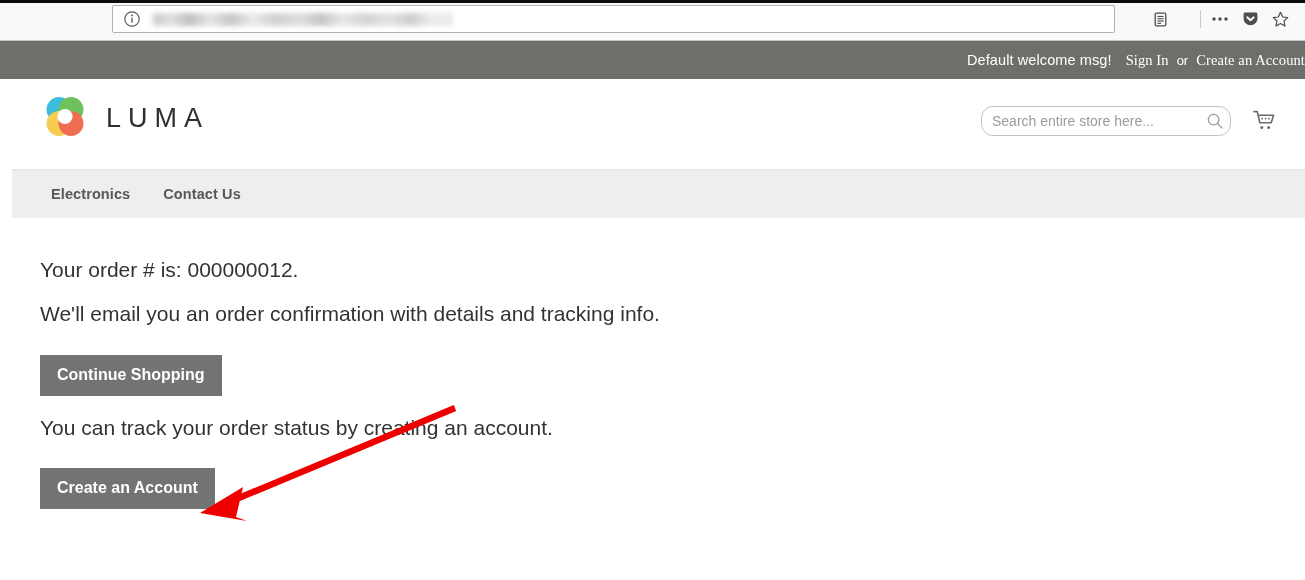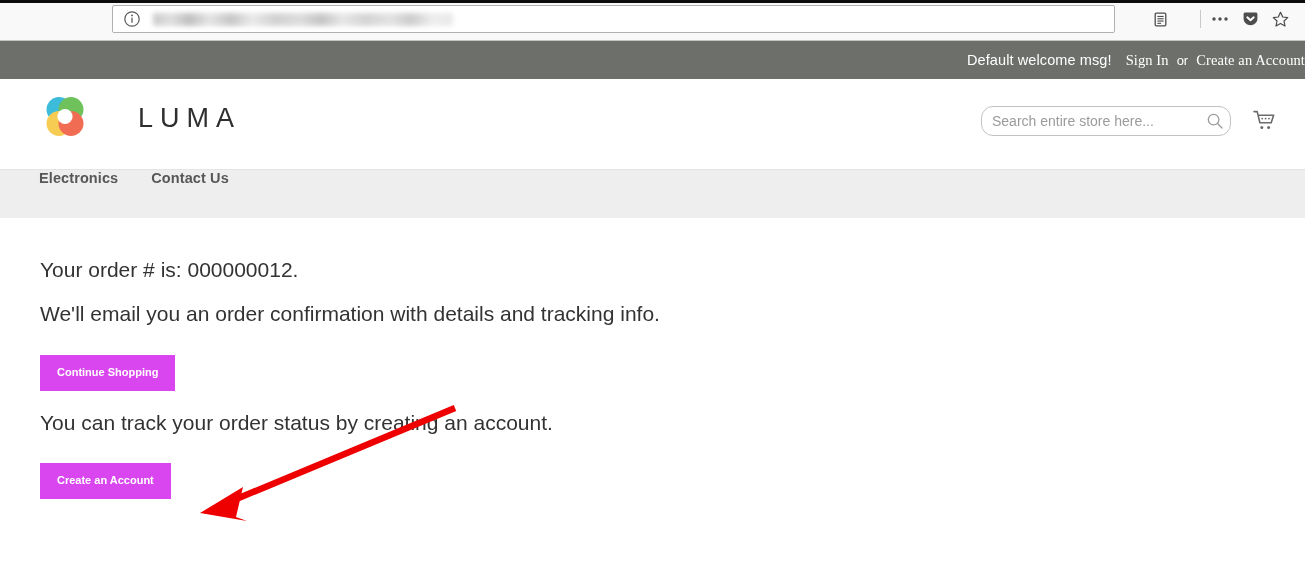--- a/index.html
+++ b/index.html
@@ -131,21 +131,20 @@
     height: 90px;
     background: #ffffff;
   }
   .logo {
     position: absolute;
     left: 39px;
     top: 13px;
     display: flex;
     align-items: center;
     text-decoration: none;
-    gap: 32px;
   }
   .logo-mark {
     position: relative;
     width: 52px;
     height: 52px;
   }
   .logo-text {
     margin-left: 15px;
     font-size: 27px;
     letter-spacing: 7px;
@@ -195,23 +194,24 @@
     align-items: center;
     justify-content: center;
     text-decoration: none;
   }
 
   .nav-bar {
     background: #eeeeee;
     height: 49px;
     border-top: 1px solid #e4e4e4;
     display: flex;
-    align-items: flex-start;
+    align-items: center;
     padding-left: 39px;
     box-sizing: border-box;
+    margin-left: 12px;
   }
   .nav-item {
     font-size: 14.5px;
     font-weight: bold;
     color: #575757;
     text-decoration: none;
     margin-right: 33px;
     letter-spacing: 0.1px;
   }
 
@@ -228,24 +228,24 @@
     letter-spacing: -0.2px;
   }
   .body-line {
     font-size: 21px;
     color: #333333;
     margin: 0 0 16px 0;
     line-height: 1.35;
   }
   .btn-primary {
     display: inline-block;
-    background: #d946ef;
+    background: #737373;
     color: #ffffff;
     border: 0;
-    font-size: 11px;
+    font-size: 16px;
     font-weight: bold;
     font-family: "Liberation Sans", sans-serif;
     padding: 12px 17px 13px 17px;
     line-height: 1;
     cursor: pointer;
     border-radius: 0;
   }
   .spacer-20 { height: 18px; }
   .spacer-12 { height: 10px; }
 

